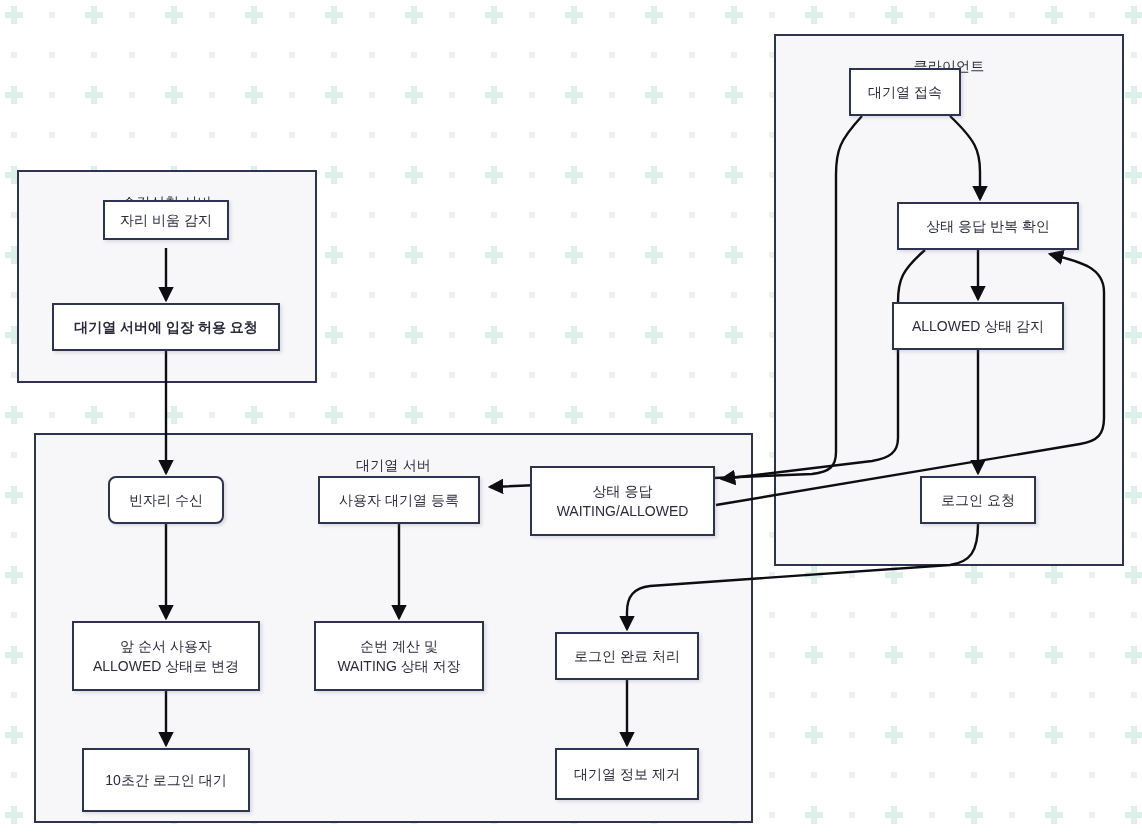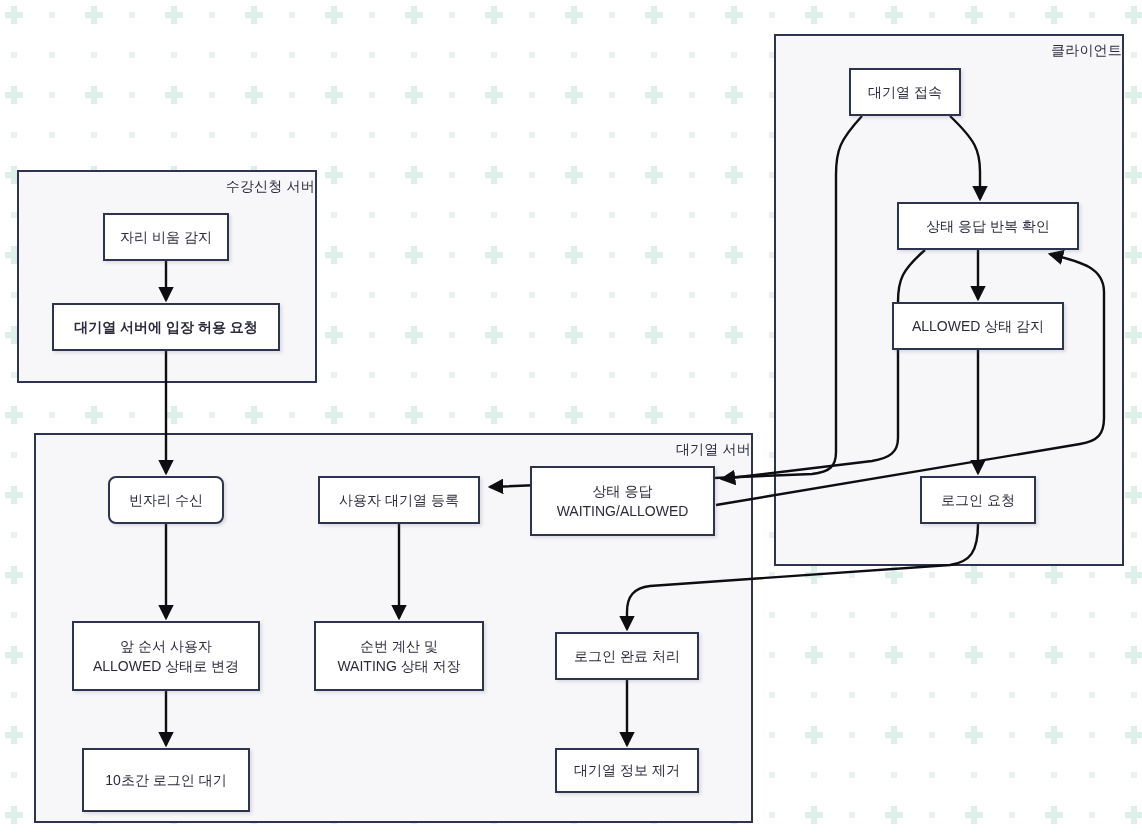--- a/index.html
+++ b/index.html
@@ -41,24 +41,24 @@
 
   .container-box {
     position: absolute;
     box-sizing: border-box;
     background: #f7f7fa;
     border: 2px solid #2e3350;
     z-index: 1;
   }
   .container-title {
     position: absolute;
-    top: 6px;
+    top: 22px;
     left: 0;
     width: 100%;
-    text-align: right;
+    text-align: center;
     font-size: 14px;
     color: #2b2b3d;
     letter-spacing: 0.2px;
   }
 
   svg.edges {
     position: absolute;
     left: 0; top: 0;
     width: 1142px;
     height: 840px;
@@ -163,31 +163,31 @@
       <path d="M 716 505 L 1080 444 C 1098 441, 1104 434, 1104 418 L 1104 292 C 1104 268, 1082 262, 1050 254"></path>
 
       <path d="M 978 350 L 978 473"></path>
 
       <path d="M 978 524 C 978 552, 970 562, 950 565 L 650 586 C 634 588, 627 596, 627 612 L 627 629"></path>
 
       <path d="M 627 680 L 627 745"></path>
     </g>
   </svg>
 
-  <div class="node" id="node-seat-empty-detect" style="left: 103px; top: 213px; width: 126px; height: 48px;">자리 비움 감지</div>
+  <div class="node" id="node-seat-empty-detect" style="left: 103px; top: 200px; width: 126px; height: 40px;">자리 비움 감지</div>
   <div class="node" id="node-request-entry-allow" style="left: 52px; top: 303px; width: 228px; height: 48px; font-weight: bold;">대기열 서버에 입장 허용 요청</div>
   <div class="node" id="node-receive-empty-seat" style="left: 108px; top: 476px; width: 116px; height: 48px; border-radius: 8px;">빈자리 수신</div>
   <div class="node" id="node-change-prev-allowed" style="left: 72px; top: 621px; width: 188px; height: 70px;">앞 순서 사용자
 ALLOWED 상태로 변경</div>
   <div class="node" id="node-wait-login-10s" style="left: 82px; top: 748px; width: 168px; height: 64px;">10초간 로그인 대기</div>
   <div class="node" id="node-register-user-queue" style="left: 318px; top: 476px; width: 162px; height: 48px;">사용자 대기열 등록</div>
   <div class="node" id="node-calc-order-waiting" style="left: 314px; top: 621px; width: 170px; height: 70px;">순번 계산 및
 WAITING 상태 저장</div>
   <div class="node" id="node-status-response" style="left: 530px; top: 466px; width: 185px; height: 70px;">상태 응답
 WAITING/ALLOWED</div>
   <div class="node" id="node-login-complete" style="left: 555px; top: 632px; width: 144px; height: 48px;">로그인 완료 처리</div>
-  <div class="node" id="node-remove-queue-info" style="left: 555px; top: 748px; width: 144px; height: 45px;">대기열 정보 제거</div>
+  <div class="node" id="node-remove-queue-info" style="left: 555px; top: 748px; width: 144px; height: 52px;">대기열 정보 제거</div>
   <div class="node" id="node-queue-connect" style="left: 849px; top: 68px; width: 112px; height: 48px;">대기열 접속</div>
   <div class="node" id="node-poll-status" style="left: 897px; top: 202px; width: 182px; height: 48px;">상태 응답 반복 확인</div>
   <div class="node" id="node-detect-allowed" style="left: 892px; top: 302px; width: 172px; height: 48px;">ALLOWED 상태 감지</div>
   <div class="node" id="node-login-request" style="left: 920px; top: 476px; width: 116px; height: 48px;">로그인 요청</div>
 
 </div>
 
 </body></html>

